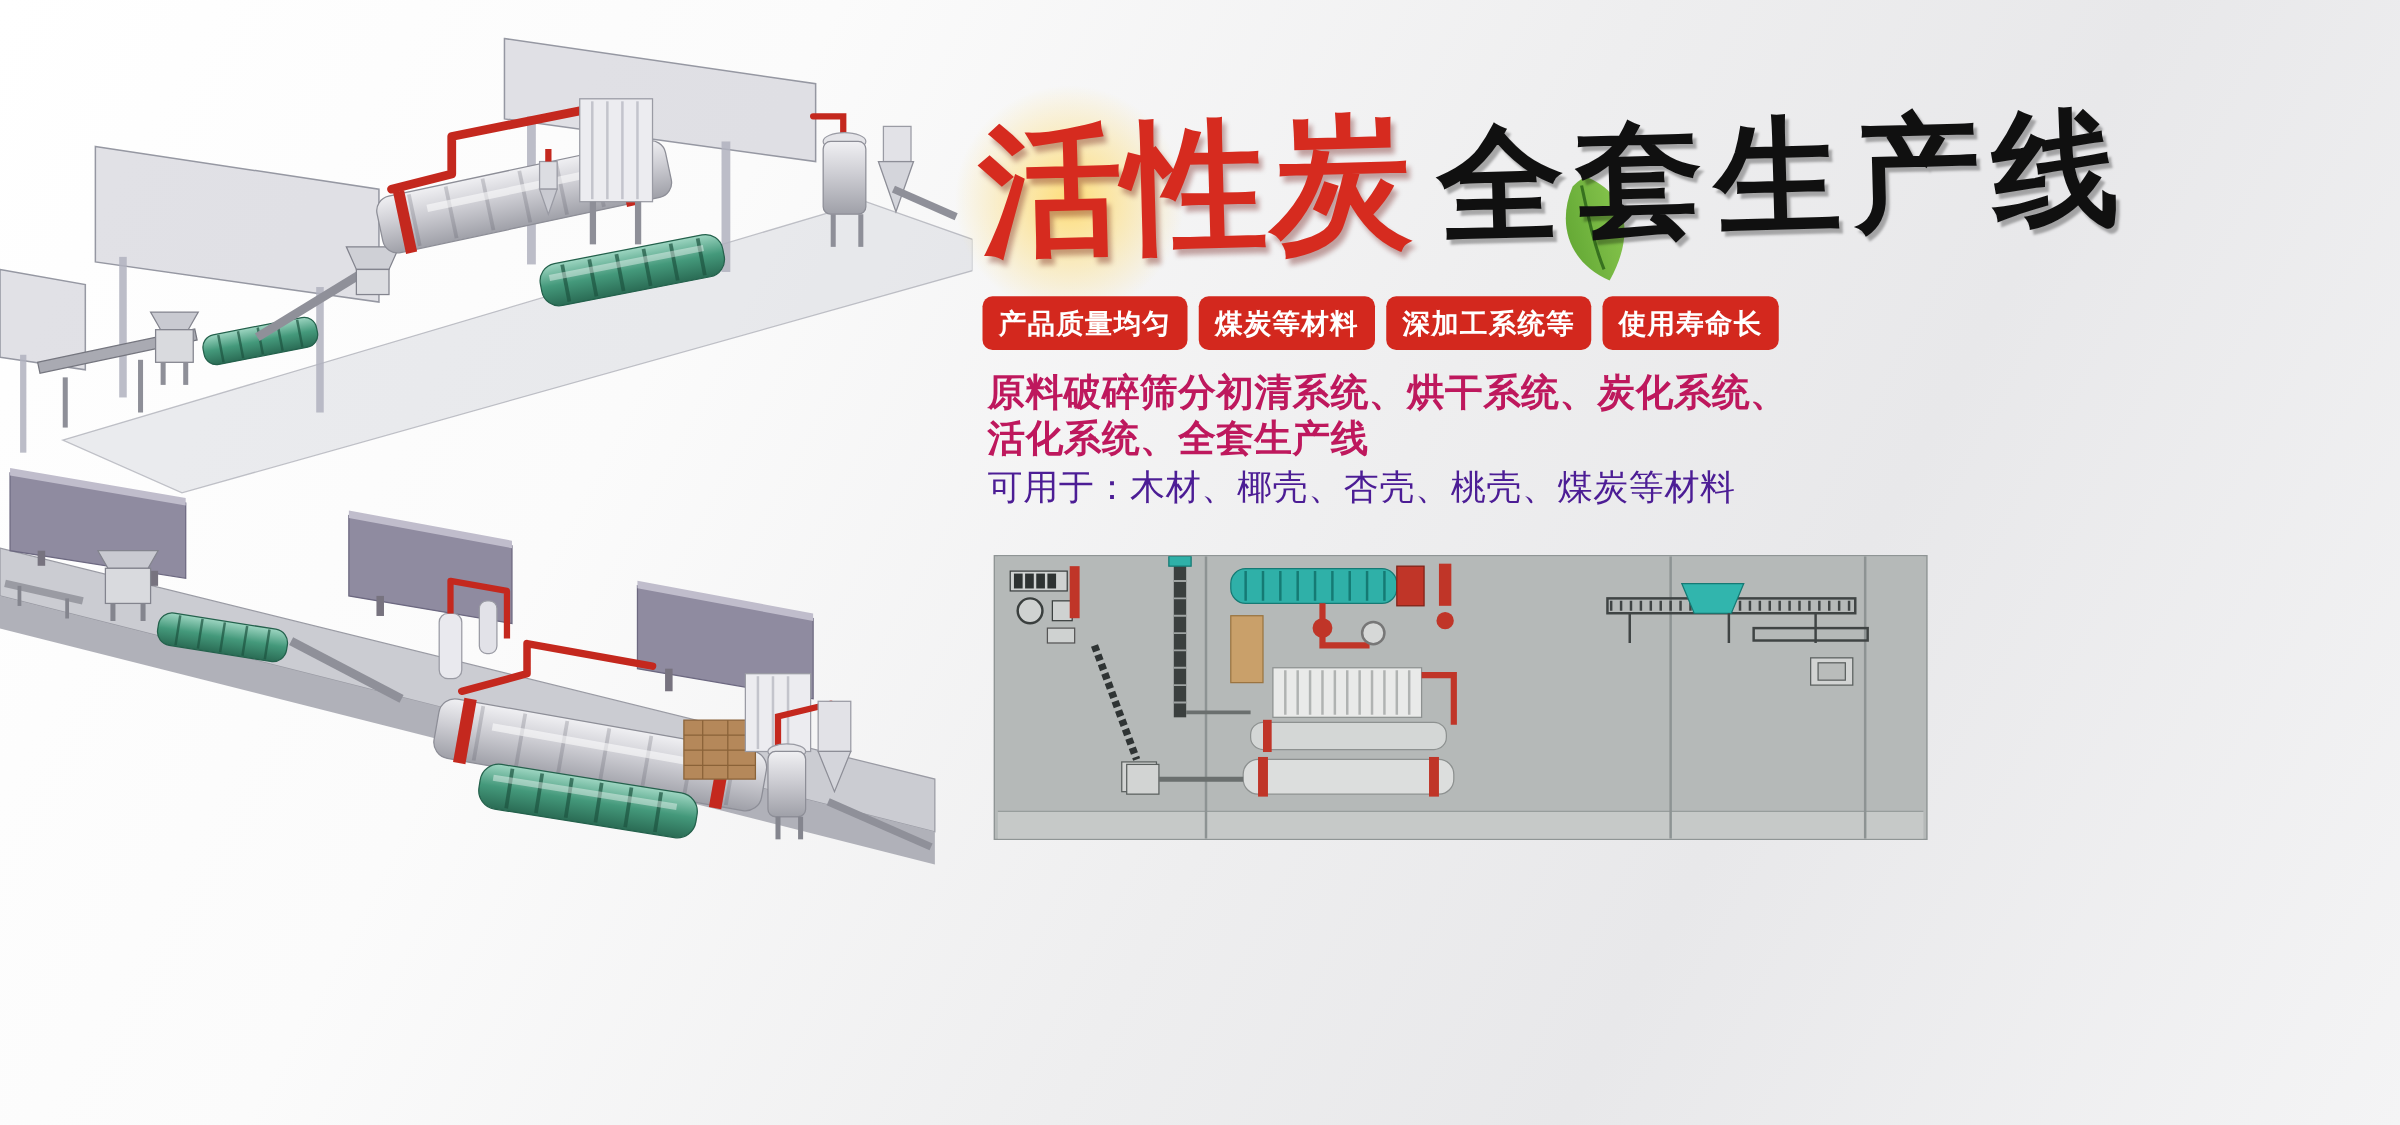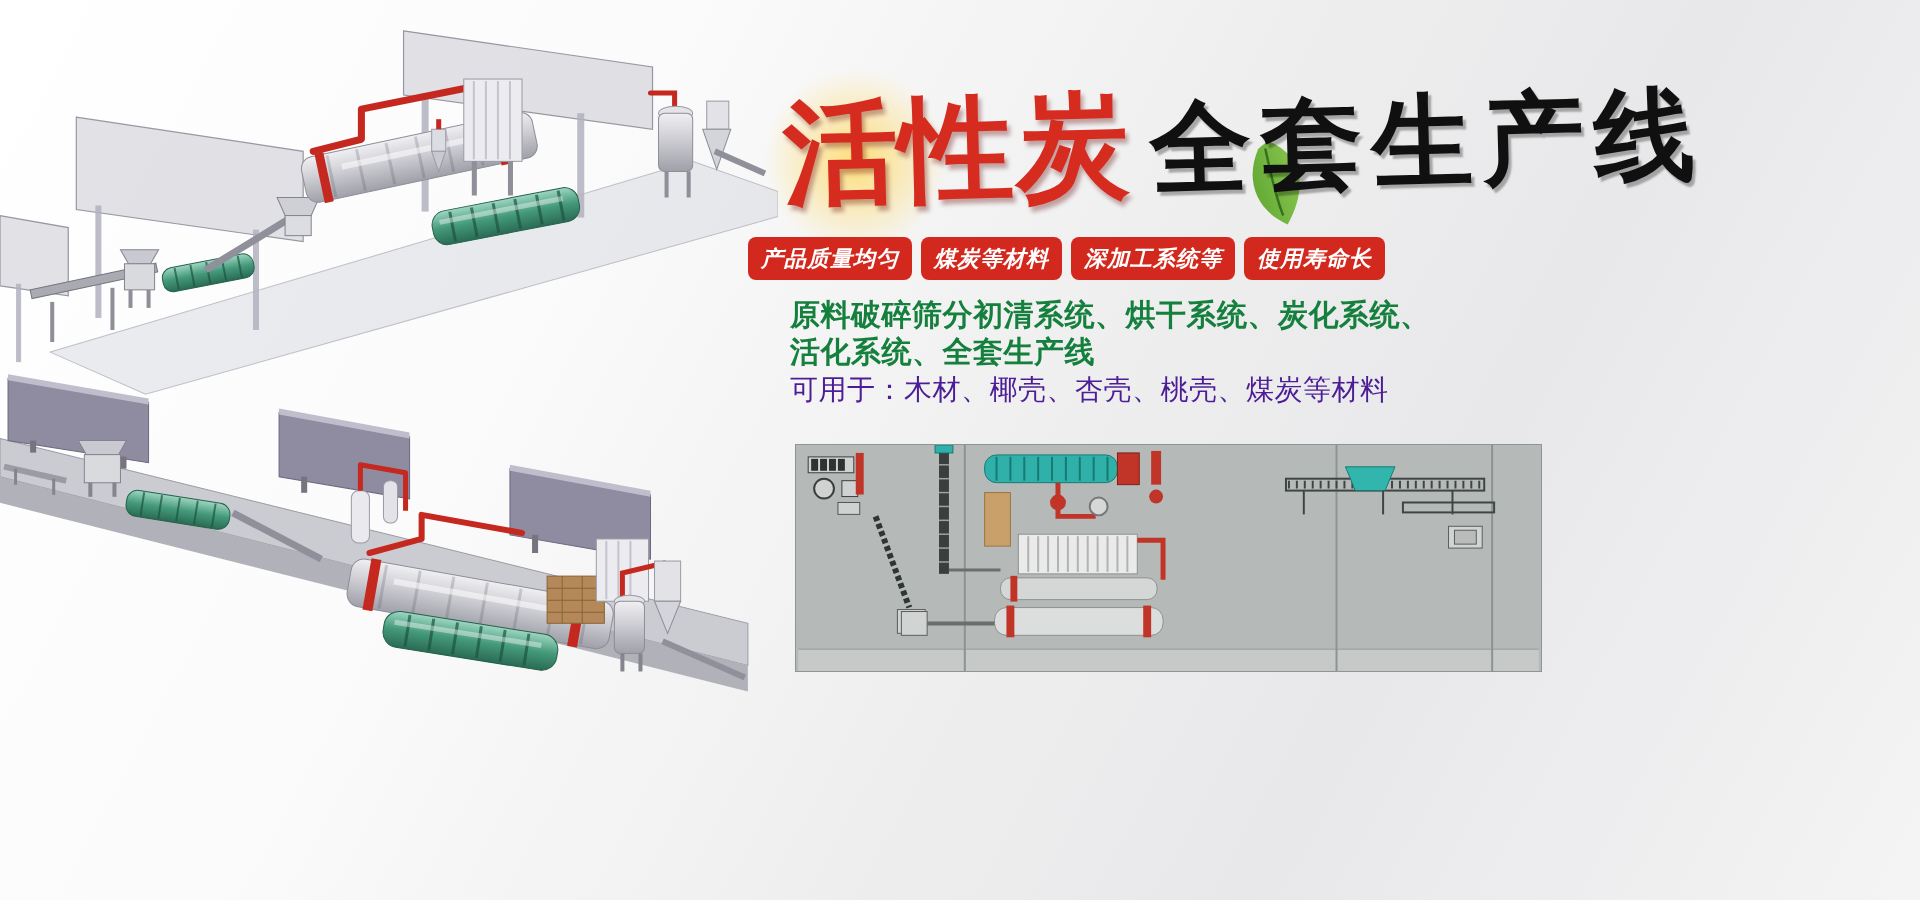--- a/index.html
+++ b/index.html
@@ -27,28 +27,28 @@
     font-family:"DejaVu Serif","Liberation Serif",serif; font-weight:900; font-size:114px; line-height:1;
     color:#d62b1f; letter-spacing:2px; text-shadow:3px 5px 4px rgba(100,10,5,0.35);
   }
   .t-black {
     position:relative; z-index:2; display:inline-block; margin-left:14px;
     font-family:"DejaVu Serif","Liberation Serif",serif; font-weight:900; font-size:101px; line-height:1.1;
     color:#101010; letter-spacing:10px; text-shadow:3px 4px 2px rgba(0,0,0,0.30);
   }
 
   
-  .badges { position:absolute; left:748px; top:237px; display:flex; gap:9px; z-index:2;font-style:italic; }
+  .badges { position:absolute; left:786px; top:237px; display:flex; gap:9px; z-index:2; }
   .badge {
     background:#d3281e; color:#ffffff; font-weight:bold; font-size:22px;
     line-height:43px; height:43px; padding:0 13px; border-radius:8px; letter-spacing:1px;
   }
 
   
-  .desc { position:absolute; left:790px; top:296px; font-size:30px; font-weight:bold; color:#15803d; line-height:37px; letter-spacing:.5px; z-index:2; }
+  .desc { position:absolute; left:790px; top:296px; font-size:30px; font-weight:bold; color:#be185d; line-height:37px; letter-spacing:.5px; z-index:2; }
   .materials { position:absolute; left:790px; top:371px; font-size:28px; font-weight:normal; color:#4c1d95; letter-spacing:.5px; z-index:2; }
 
   
   .layout-panel {
     position:absolute; left:795px; top:444px; width:747px; height:228px;
     border:1px solid #8f9595; background:#b5b9b8; z-index:1;
   }
   .layout-panel svg { width:100%; height:100%; display:block; }
 </style>
 </head>

